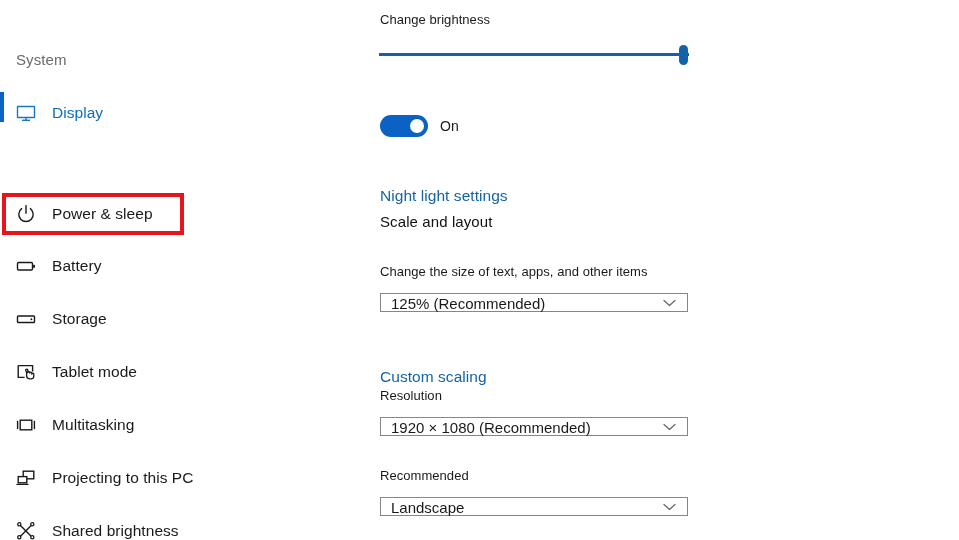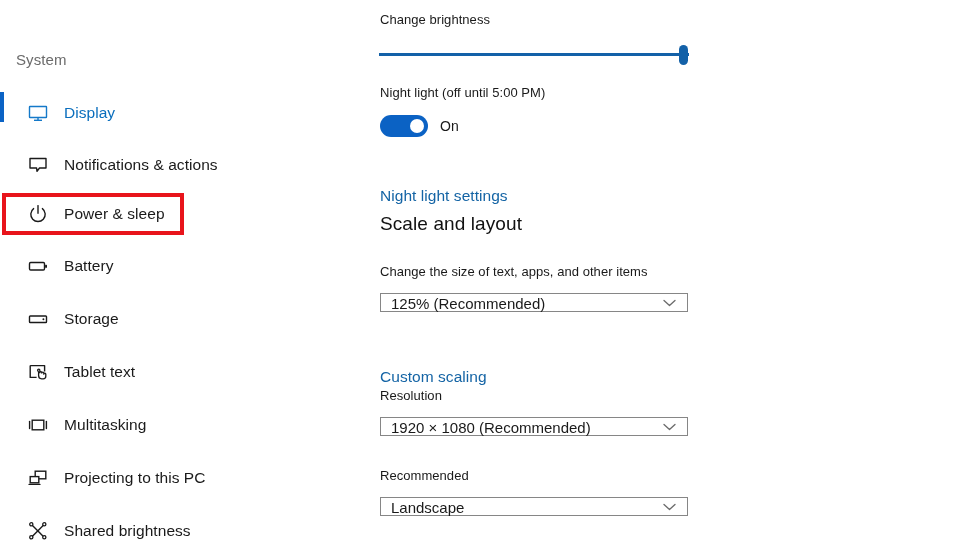--- a/index.html
+++ b/index.html
@@ -34,21 +34,21 @@
     left: 16px;
     top: 41px;
     font-size: 15px;
     color: #6b6b6b;
     letter-spacing: 0.1px;
     white-space: nowrap;
   }
 
   .nav-item {
     position: absolute;
-    left: 12px;
+    left: 0;
     width: 300px;
     height: 42px;
     display: flex;
     align-items: center;
     cursor: default;
   }
 
   .nav-icon {
     position: absolute;
     left: 14px;
@@ -107,21 +107,21 @@
     left: 20px;
     font-size: 13px;
     color: #1a1a1a;
     white-space: nowrap;
     letter-spacing: 0.05px;
   }
 
   .c-heading {
     position: absolute;
     left: 20px;
-    font-size: 19px;
+    font-size: 15px;
     color: #111111;
     white-space: nowrap;
     letter-spacing: 0.1px;
   }
 
   .c-link {
     position: absolute;
     left: 20px;
     font-size: 15.5px;
     color: #1464a5;
@@ -229,28 +229,20 @@
     <span class="nav-icon">
       <svg width="22" height="22" viewBox="0 0 22 22">
         <rect x="2.5" y="4.5" width="17" height="11" rx="0.5" fill="none" stroke="#1479c9" stroke-width="1.4"></rect>
         <line x1="11" y1="15.5" x2="11" y2="18" stroke="#1479c9" stroke-width="1.4"></line>
         <line x1="7" y1="18.3" x2="15" y2="18.3" stroke="#1479c9" stroke-width="1.4"></line>
       </svg>
     </span>
     <span class="nav-label">Display</span>
   </div>
 
-  <div class="nav-item" style="top:134px">
-    <span class="nav-icon">
-      <svg width="22" height="22" viewBox="0 0 22 22">
-        <path d="M3 4.5 H19 V14 H12.5 L10 17.3 L9.6 14 H3 Z" fill="none" stroke="#1a1a1a" stroke-width="1.4" stroke-linejoin="round"></path>
-      </svg>
-    </span>
-    <span class="nav-label">Notifications &amp; actions</span>
-  </div>
 
   <div class="nav-item" style="top:183px">
     <span class="nav-icon">
       <svg width="22" height="22" viewBox="0 0 22 22">
         <path d="M6.6 5.6 A7.2 7.2 0 1 0 15.4 5.6" fill="none" stroke="#1a1a1a" stroke-width="1.4" stroke-linecap="round"></path>
         <line x1="11" y1="2.6" x2="11" y2="10.2" stroke="#1a1a1a" stroke-width="1.4" stroke-linecap="round"></line>
       </svg>
     </span>
     <span class="nav-label">Power &amp; sleep</span>
   </div>
@@ -276,21 +268,21 @@
     <span class="nav-label">Storage</span>
   </div>
 
   <div class="nav-item" style="top:341px">
     <span class="nav-icon">
       <svg width="22" height="22" viewBox="0 0 22 22">
         <path d="M3.2 4.6 H17.6 V10.5 M3.2 4.6 V16.4 H9.6" fill="none" stroke="#1a1a1a" stroke-width="1.4" stroke-linejoin="round"></path>
         <path d="M11.6 11.2 v3.4 c0 2 1.4 3.2 3 3.2 h1.6 c1.6 0 2.6-1 2.6-2.5 v-2.1 c0-.6-.5-1-1-1 -.5 0-1 .4-1 1 v-1.1 c0-.6-.5-1-1-1 -.5 0-1 .4-1 1 v-.4 c0-.6-.45-1-1-1 -.55 0-1 .4-1 1 V9.1 c0-.6-.45-1-1-1 -.55 0-1.2.4-1.2 1.1 z" fill="#ffffff" stroke="#1a1a1a" stroke-width="1.3" stroke-linejoin="round"></path>
       </svg>
     </span>
-    <span class="nav-label">Tablet text</span>
+    <span class="nav-label">Tablet mode</span>
   </div>
 
   <div class="nav-item" style="top:447px">
     <span class="nav-icon">
       <svg width="22" height="22" viewBox="0 0 22 22">
         <rect x="8.2" y="4.2" width="10.6" height="7.6" fill="none" stroke="#1a1a1a" stroke-width="1.4"></rect>
         <rect x="3.2" y="9.6" width="8.6" height="6.2" fill="#ffffff" stroke="#1a1a1a" stroke-width="1.4"></rect>
         <line x1="2.1" y1="17.4" x2="12.9" y2="17.4" stroke="#1a1a1a" stroke-width="1.4" stroke-linecap="round"></line>
       </svg>
     </span>
@@ -326,21 +318,20 @@
 
 <div id="content">
 
   <div class="c-label" style="top:12px">Change brightness</div>
 
   <div id="brightness-slider">
     <div id="brightness-track"></div>
     <div id="brightness-thumb"></div>
   </div>
 
-  <div class="c-label" style="top:85px">Night light (off until 5:00 PM)</div>
 
   <div id="nightlight-toggle">
     <div id="nightlight-knob"></div>
   </div>
   <div id="nightlight-state">On</div>
 
   <div class="c-link" style="top:163px">Night light settings</div>
 
   <div class="c-heading" style="top:213px">Scale and layout</div>
 

